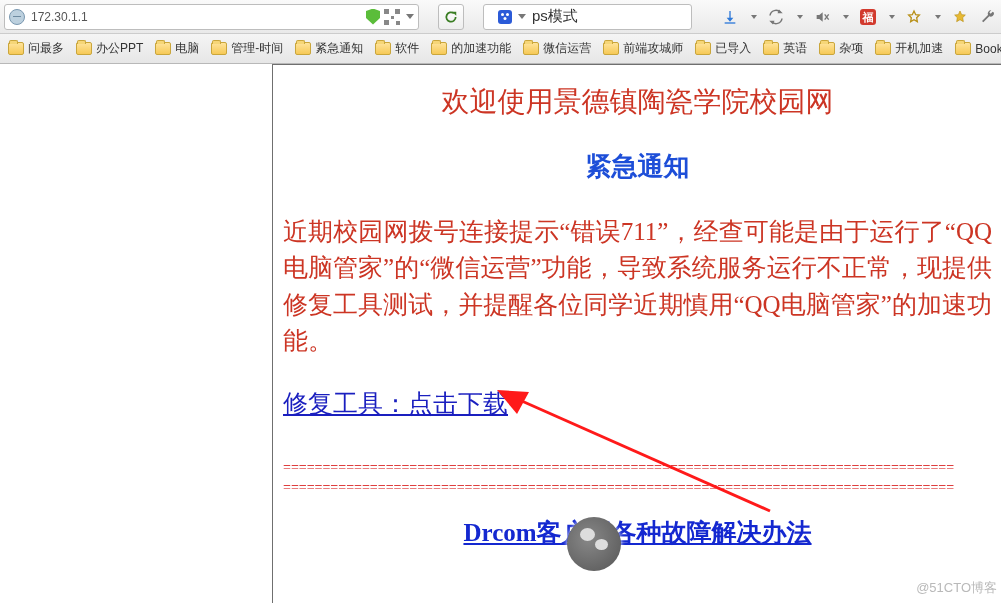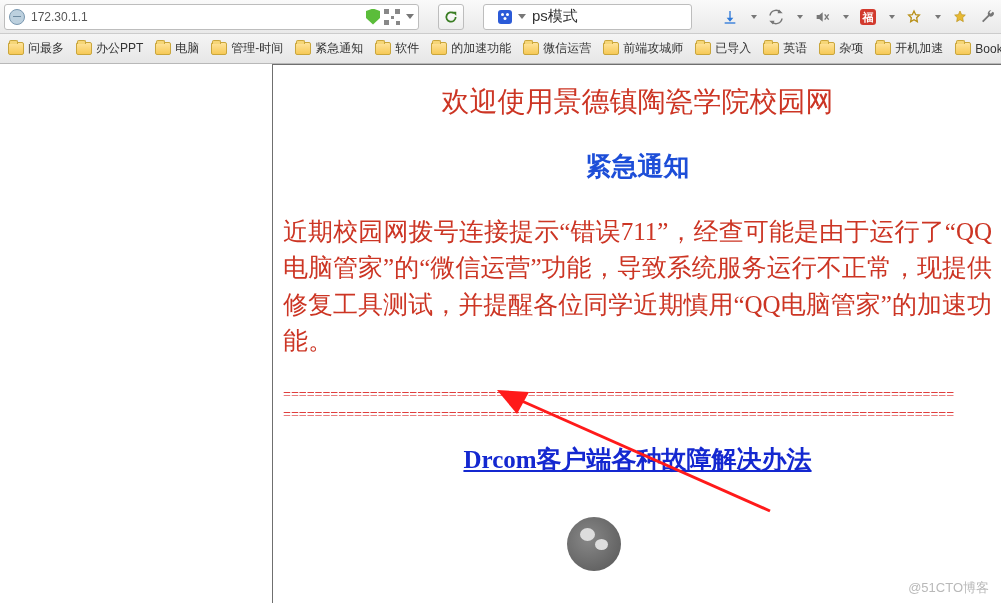--- a/index.html
+++ b/index.html
@@ -242,21 +242,21 @@
   box-shadow: 0 0 4px #fff;
 }
 .wm-circle::before{
   content:"";
   position:absolute; left:13px; top:11px;
   width:15px;height:13px;background:#ddd;border-radius:50%;
   box-shadow: 14px 10px 0 -1px #ddd;
 }
 .wm-site {
   position:absolute;
-  right: 12px;
+  right: 4px;
   bottom: 6px;
   font-size: 13px;
   color:#b9b9b9;
   pointer-events:none;
 }
 </style>
 </head>
 <body>
 
 <div class="addr-bar">
@@ -389,20 +389,21 @@
       <span class="folder-ic"></span>
       <span>Bookmarks bar</span>
     </div>
   </div>
 
 <div class="viewport">
   <div class="page">
     <div class="title">欢迎使用景德镇陶瓷学院校园网</div>
     <div class="subtitle">紧急通知</div>
     <div class="body-text">近期校园网拨号连接提示“错误711”，经查可能是由于运行了“QQ电脑管家”的“微信运营”功能，导致系统服务运行不正常，现提供修复工具测试，并提醒各位同学近期慎用“QQ电脑管家”的加速功能。</div>
+    <a class="link-dl">修复工具：点击下载</a>
     <div class="divider">=====================================================================================</div>
     <div class="divider">=====================================================================================</div>
     <a class="link-drcom">Drcom客户端各种故障解决办法</a>
   </div>
 
   <svg class="arrow-svg" viewBox="0 0 280 130">
     <line x1="275" y1="125" x2="20" y2="12" stroke="#ff1a1a" stroke-width="3"></line>
     <polygon points="2,4 34,6 22,28" fill="#ff1a1a"></polygon>
   </svg>
 

